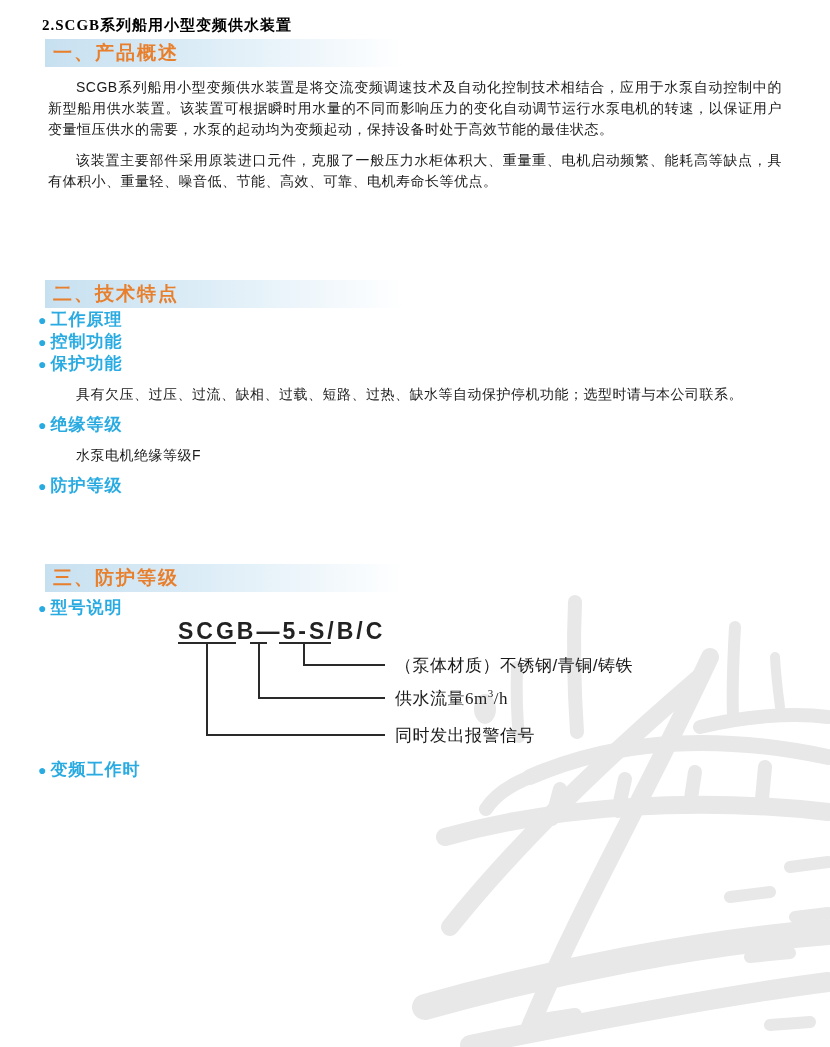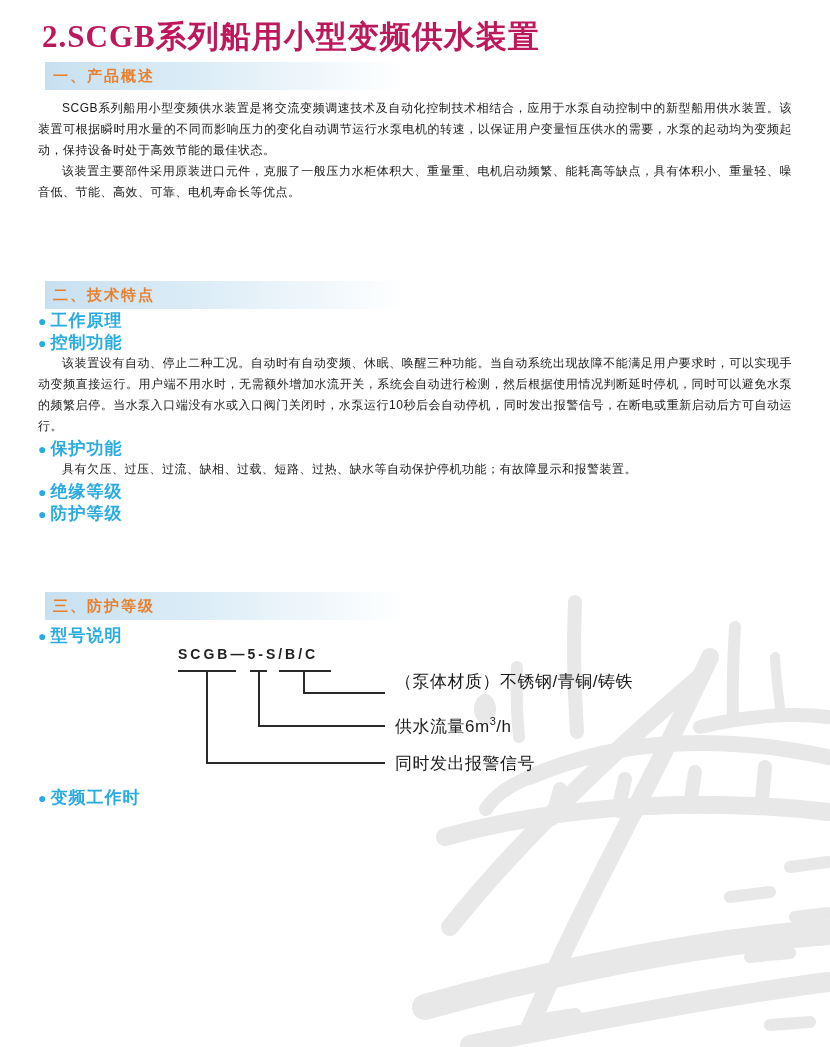--- a/index.html
+++ b/index.html
@@ -15,60 +15,60 @@
     position: absolute; right: 0; bottom: 0;
     width: 600px; height: 480px;
     z-index: 0;
   }
   .content {
     position: relative; z-index: 1;
     padding: 16px 38px 0 38px;
   }
   .page-title {
     font-family: "Liberation Serif", serif;
-    font-size: 31px; font-weight: 700;
-    color: #be185d;
+    font-size: 15px; font-weight: 700;
+    color: #000000;
     margin: 0 0 4px 4px;
     letter-spacing: 1px;
   }
   .section-bar {
     width: 360px; height: 28px;
     margin-left: 7px;
     background: linear-gradient(90deg, #c7e0f0 0%, #ddedf7 45%, #ffffff 100%);
     display: flex; align-items: center;
     padding-left: 8px; box-sizing: border-box;
   }
   .section-bar .bar-text {
-    color: #e87f2c; font-weight: 700; font-size: 15px;
+    color: #e87f2c; font-weight: 700; font-size: 19px;
     letter-spacing: 2px;
   }
   .body-para {
-    font-size: 12px; line-height: 21px;
+    font-size: 14px; line-height: 21px;
     text-indent: 2em; text-align: justify;
-    margin: 0; letter-spacing: 0.5px;
+    margin: 10px; letter-spacing: 0.5px;
   }
   .para-group { margin-top: 8px; }
   .gap-1 { height: 78px; }
   .gap-2 { height: 68px; }
   .feature-item .feat-label {
     color: #29abe2; font-size: 17px; font-weight: 700;
     line-height: 20px; margin-top: 2px;
     display: flex; align-items: center; letter-spacing: 1px;
   }
   .feature-item .bullet {
     color: #29abe2; font-size: 14px; margin-right: 3px;
     font-weight: 400;
   }
   .model-diagram {
     position: relative; height: 140px; margin-top: 0;
     font-size: 17px;
   }
   .model-code {
     position: absolute; left: 140px; top: 0;
-    font-size: 14px; font-weight: 600; letter-spacing: 3px;
+    font-size: 23px; font-weight: 600; letter-spacing: 3px;
     color: #222;
   }
   .md-line { position: absolute; }
   .md-underline { border-top: 2px solid #2a2a2a; }
   .md-vline { border-left: 2px solid #2a2a2a; }
   .md-hline { border-top: 2px solid #2a2a2a; }
   .branch-label {
     position: absolute; left: 357px; white-space: nowrap;
     font-size: 17px; color: #1a1a1a; letter-spacing: 0.5px;
   }
@@ -129,36 +129,36 @@
       <span class="bullet">●</span>
       <span>工作原理</span>
     </div>
   </div>
 
   <div class="feature-item">
     <div class="feat-label">
       <span class="bullet">●</span>
       <span>控制功能</span>
     </div>
-    <p class="body-para">该装置设有自动、停止二种工况。自动时有自动变频、休眠、唤醒三种功能。当自动系统出现故障不能满足用户要求时，可以实现手动变频直接运行。用户端不用水时，无需额外增加水流开关，系统会自动进行检测，然后根据使用情况判断延时停机，同时可以避免水泵的频繁启停。当水泵入口端没有水或入口阀门关闭时，水泵运行10秒后会自动停机，同时发出报警信号，在断电或重新启动后方可自动运行。</p>
   </div>
 
   <div class="feature-item">
     <div class="feat-label">
       <span class="bullet">●</span>
       <span>保护功能</span>
     </div>
-    <p class="body-para">具有欠压、过压、过流、缺相、过载、短路、过热、缺水等自动保护停机功能；有故障显示和报警装置。</p>
+    <p class="body-para">具有欠压、过压、过流、缺相、过载、短路、过热、缺水等自动保护停机功能；选型时请与本公司联系。</p>
   </div>
 
   <div class="feature-item">
     <div class="feat-label">
       <span class="bullet">●</span>
       <span>绝缘等级</span>
     </div>
+    <p class="body-para">水泵电机绝缘等级F</p>
   </div>
 
   <div class="feature-item">
     <div class="feat-label">
       <span class="bullet">●</span>
       <span>防护等级</span>
     </div>
   </div>
 
   <div class="gap-2"></div>
@@ -182,24 +182,24 @@
     <div class="md-line md-underline" style="left:241px; top:24px; width:52px;"></div>
 
     <div class="md-line md-vline" style="left:168px; top:24px; height:92px;"></div>
     <div class="md-line md-vline" style="left:220px; top:24px; height:55px;"></div>
     <div class="md-line md-vline" style="left:265px; top:24px; height:22px;"></div>
 
     <div class="md-line md-hline" style="left:265px; top:46px; width:82px;"></div>
     <div class="md-line md-hline" style="left:220px; top:79px; width:127px;"></div>
     <div class="md-line md-hline" style="left:168px; top:116px; width:179px;"></div>
 
-    <div class="branch-label" style="top:24px;">
+    <div class="branch-label" style="top:36px;">
       <span>（泵体材质）不锈钢/青铜/铸铁</span>
     </div>
-    <div class="branch-label" style="top:69px;">
+    <div class="branch-label" style="top:69px;font-family:Liberation Serif, serif;">
       <span>供水流量6m</span><sup>3</sup><span>/h</span>
     </div>
     <div class="branch-label" style="top:106px;">
       <span>同时发出报警信号</span>
     </div>
   </div>
 
   <div class="feature-item">
     <div class="feat-label">
       <span class="bullet">●</span>

